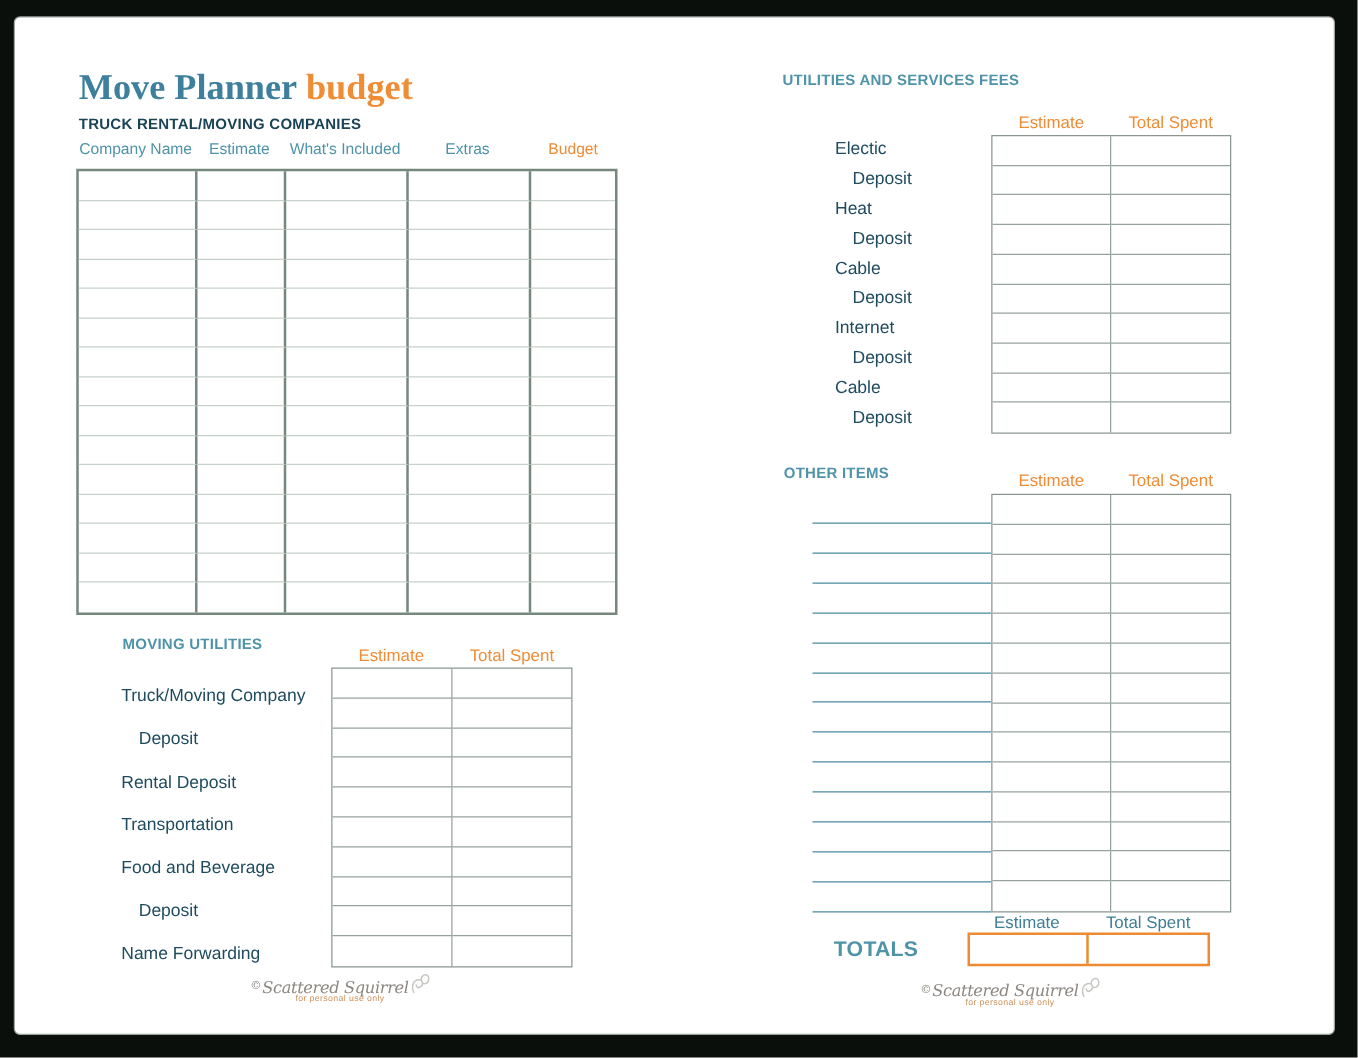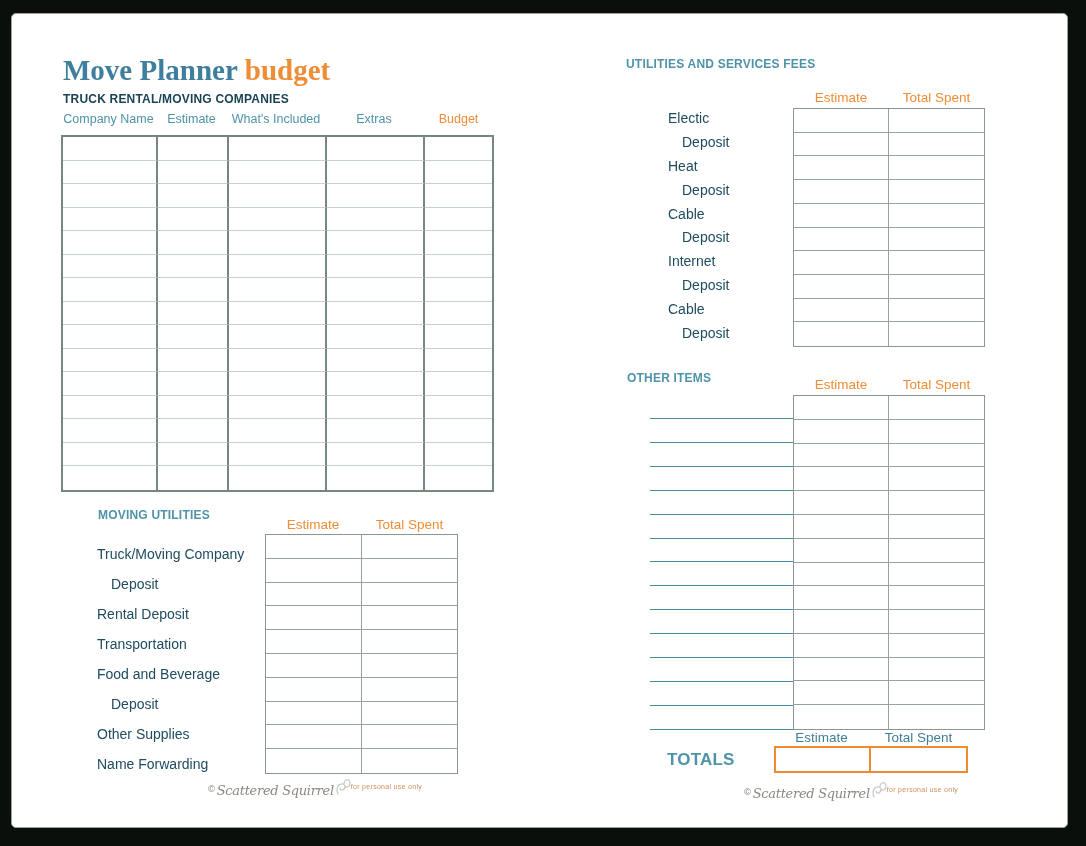--- a/index.html
+++ b/index.html
@@ -84,21 +84,21 @@
   .totals-head{left:655px;top:736px;font-size:17px;}
   .tot-est{left:762px;top:716px;width:95px;}
   .tot-tot{left:857px;top:716px;width:99px;}
   .totals-box{position:absolute;left:762px;top:732px;width:194px;height:27px;display:flex;
               border:2.5px solid var(--totals-border);background:#fff;}
   .totals-box .t-cell{height:100%;}
   .totals-box .t-cell:first-child{width:95px;border-right:2.5px solid var(--totals-border);}
   .totals-box .t-cell:last-child{flex:1;}
 
   
-  .logo{position:absolute;width:130px;display:flex;flex-direction:row;align-items:center;}
+  .logo{position:absolute;width:130px;display:flex;flex-direction:column;align-items:center;}
   .logo-left{left:195px;top:762px;}
   .logo-right{left:731px;top:765px;}
   .logo-row{display:flex;align-items:flex-end;gap:1px;}
   .logo-script{font-family:"DejaVu Serif",serif;font-style:italic;font-size:13px;
                color:#8d8781;white-space:nowrap;letter-spacing:-.3px;}
   .logo-copy{font-size:9px;vertical-align:3px;margin-right:1px;}
   .logo-sub{font-size:7px;color:#cd8f5a;margin-top:-2px;letter-spacing:.3px;white-space:nowrap;}
   .squirrel{flex:0 0 auto;margin-bottom:2px;}
 </style>
 </head>
@@ -200,21 +200,20 @@
     <div class="sec-head moving-head">MOVING UTILITIES</div>
     <span class="col-h me-est">Estimate</span>
     <span class="col-h me-tot">Total Spent</span>
     <div class="labels me-labels">
         <div class="label-row">Truck/Moving Company</div>
         <div class="label-row indent">Deposit</div>
         <div class="label-row">Rental Deposit</div>
         <div class="label-row">Transportation</div>
         <div class="label-row">Food and Beverage</div>
         <div class="label-row indent">Deposit</div>
-        <div class="label-row">Other Supplies</div>
         <div class="label-row">Name Forwarding</div>
       </div>
     <div class="gray-grid me-grid">
         <div class="cell"></div>
         <div class="cell last-c"></div>
         <div class="cell"></div>
         <div class="cell last-c"></div>
         <div class="cell"></div>
         <div class="cell last-c"></div>
         <div class="cell"></div>

